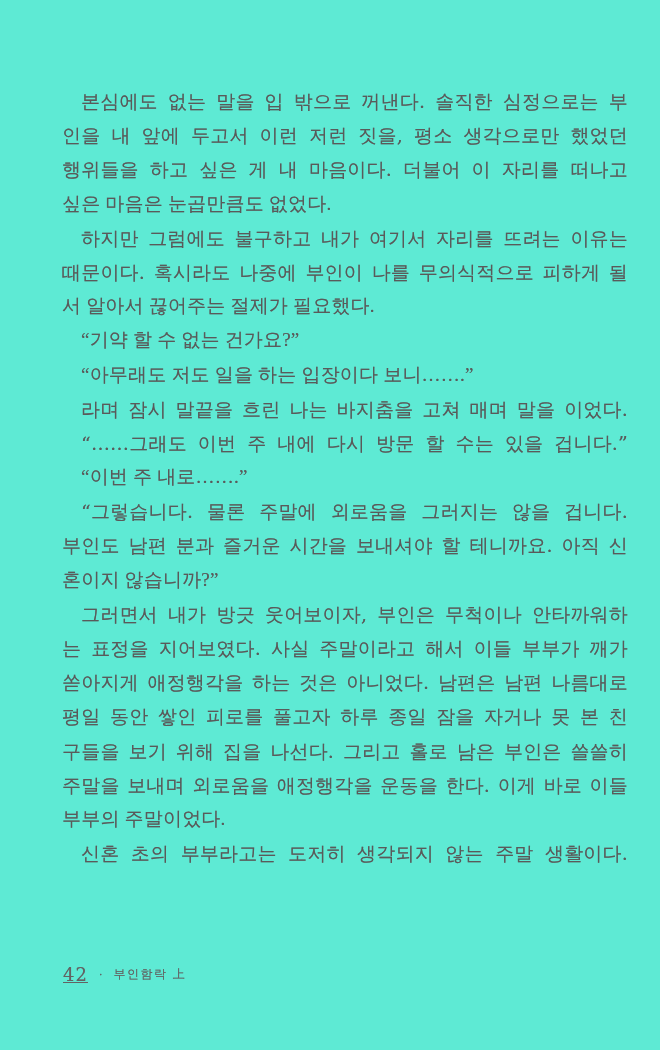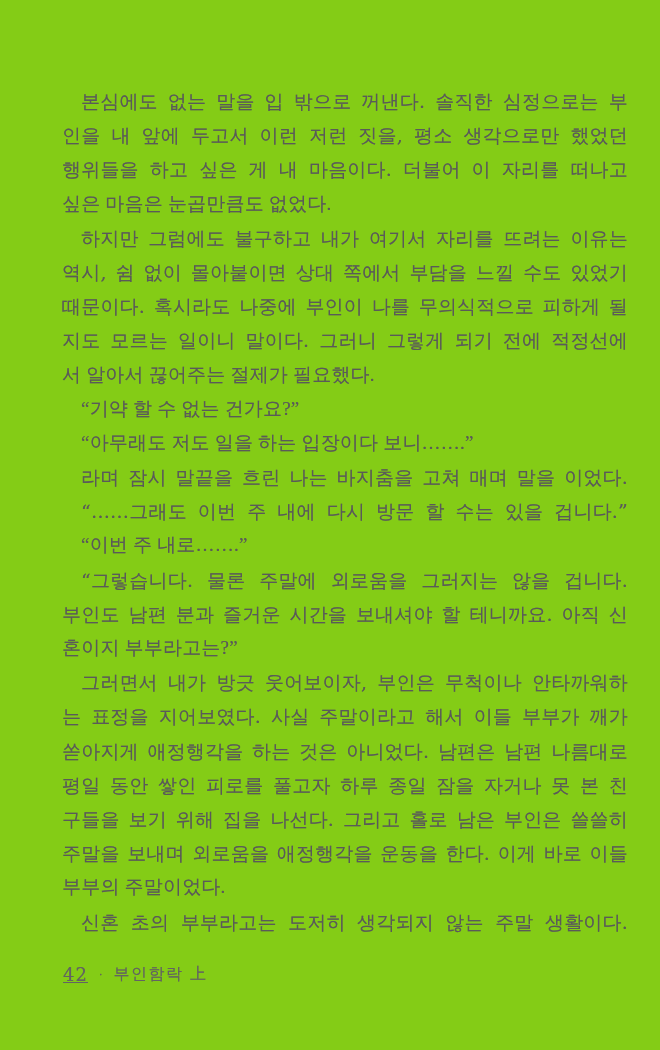--- a/index.html
+++ b/index.html
@@ -7,21 +7,21 @@
     padding: 0;
     width: 660px;
     height: 1050px;
     background: #f9f9f7;
     font-family: "DejaVu Serif", "Liberation Serif", serif;
   }
   .page {
     position: relative;
     width: 660px;
     height: 1050px;
-    background: #84cc16;
+    background: #5eead4;
     overflow: hidden;
   }
   .text-block {
     position: absolute;
     left: 62px;
     top: 84px;
     width: 566px;
     color: #5a5a5a;
     font-size: 19px;
     letter-spacing: 0.2px;
@@ -40,45 +40,43 @@
     left: 63px;
     top: 962px;
     height: 24px;
     display: flex;
     align-items: center;
     color: #636363;
     text-shadow: 0 0 0.6px rgba(90,90,90,0.5);
   }
   .footer .num { font-size: 18px; letter-spacing: 1px; text-decoration: underline; }
   .footer .dot { font-size: 11px; margin: 0 11px; position: relative; top: 1px; }
-  .footer .title { font-size: 16px; letter-spacing: 1.5px; }
+  .footer .title { font-size: 12px; letter-spacing: 1.5px; }
 </style>
 </head>
 <body>
 
 <div class="page">
 
   <div class="text-block">
     <div class="ln ind fill">본심에도 없는 말을 입 밖으로 꺼낸다. 솔직한 심정으로는 부</div>
     <div class="ln fill">인을 내 앞에 두고서 이런 저런 짓을, 평소 생각으로만 했었던</div>
     <div class="ln fill">행위들을 하고 싶은 게 내 마음이다. 더불어 이 자리를 떠나고</div>
     <div class="ln end">싶은 마음은 눈곱만큼도 없었다.</div>
     <div class="ln ind fill">하지만 그럼에도 불구하고 내가 여기서 자리를 뜨려는 이유는</div>
-    <div class="ln fill">역시, 쉼 없이 몰아붙이면 상대 쪽에서 부담을 느낄 수도 있었기</div>
     <div class="ln fill">때문이다. 혹시라도 나중에 부인이 나를 무의식적으로 피하게 될</div>
-    <div class="ln fill">지도 모르는 일이니 말이다. 그러니 그렇게 되기 전에 적정선에</div>
     <div class="ln end">서 알아서 끊어주는 절제가 필요했다.</div>
     <div class="ln ind end">“기약 할 수 없는 건가요?”</div>
     <div class="ln ind end">“아무래도 저도 일을 하는 입장이다 보니…….”</div>
     <div class="ln ind fill">라며 잠시 말끝을 흐린 나는 바지춤을 고쳐 매며 말을 이었다.</div>
     <div class="ln ind fill">“……그래도 이번 주 내에 다시 방문 할 수는 있을 겁니다.”</div>
     <div class="ln ind end">“이번 주 내로…….”</div>
     <div class="ln ind fill">“그렇습니다. 물론 주말에 외로움을 그러지는 않을 겁니다.</div>
     <div class="ln fill">부인도 남편 분과 즐거운 시간을 보내셔야 할 테니까요. 아직 신</div>
-    <div class="ln end">혼이지 부부라고는?”</div>
+    <div class="ln end">혼이지 않습니까?”</div>
     <div class="ln ind fill">그러면서 내가 방긋 웃어보이자, 부인은 무척이나 안타까워하</div>
     <div class="ln fill">는 표정을 지어보였다. 사실 주말이라고 해서 이들 부부가 깨가</div>
     <div class="ln fill">쏟아지게 애정행각을 하는 것은 아니었다. 남편은 남편 나름대로</div>
     <div class="ln fill">평일 동안 쌓인 피로를 풀고자 하루 종일 잠을 자거나 못 본 친</div>
     <div class="ln fill">구들을 보기 위해 집을 나선다. 그리고 홀로 남은 부인은 쓸쓸히</div>
     <div class="ln fill">주말을 보내며 외로움을 애정행각을 운동을 한다. 이게 바로 이들</div>
     <div class="ln end">부부의 주말이었다.</div>
     <div class="ln ind fill">신혼 초의 부부라고는 도저히 생각되지 않는 주말 생활이다.</div>
   </div>
 

